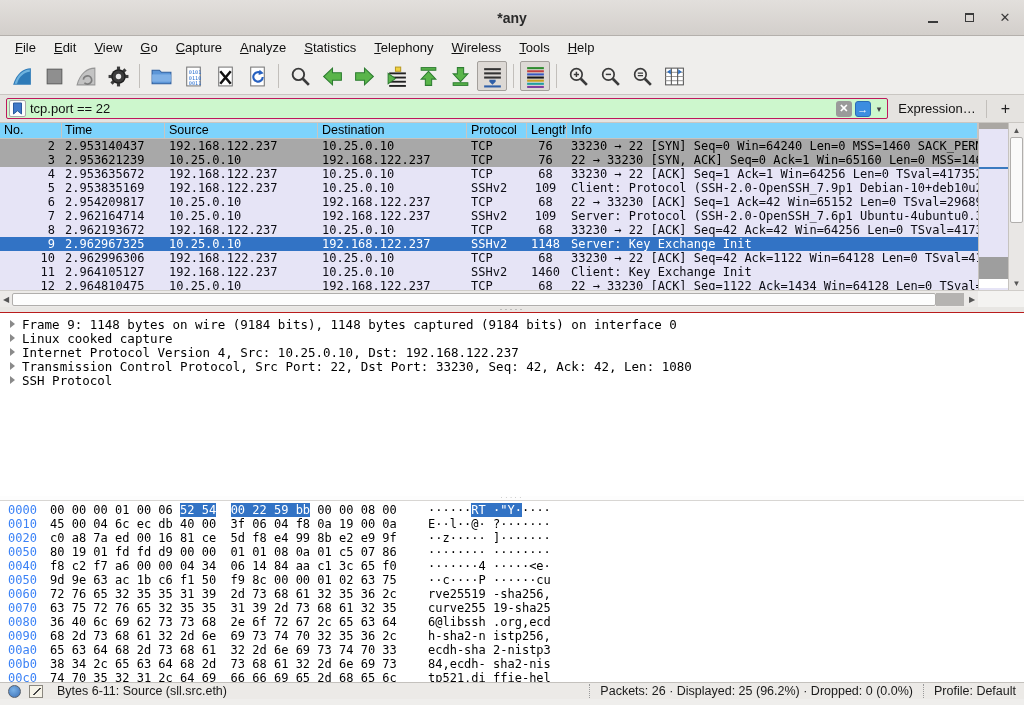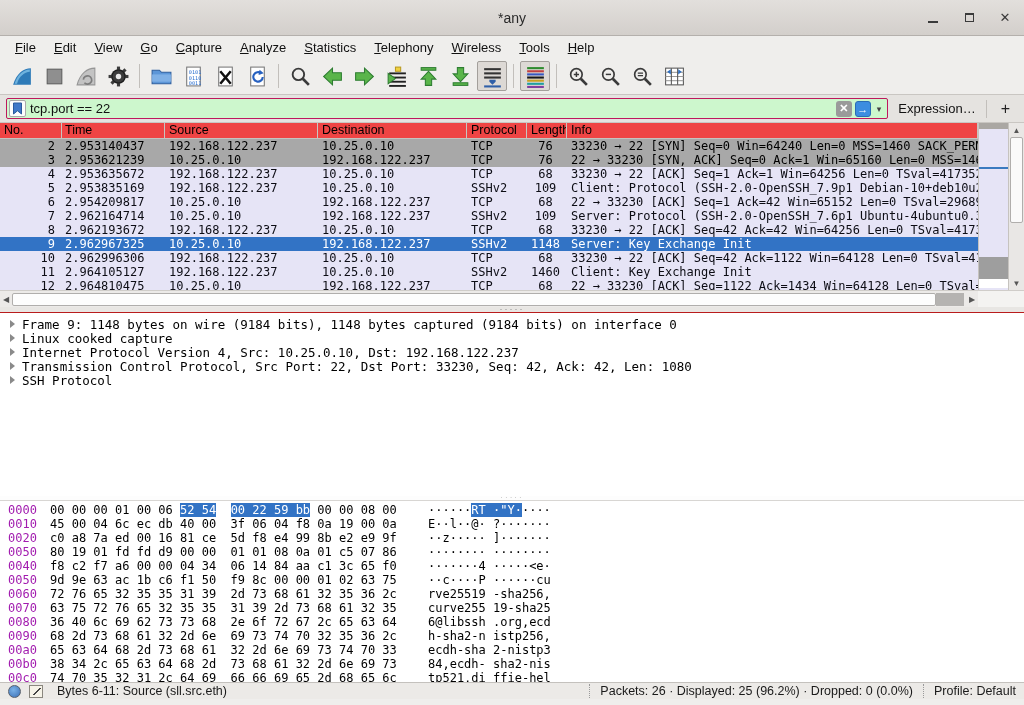--- a/index.html
+++ b/index.html
@@ -3,21 +3,21 @@
 <meta charset="utf-8">
 <style>
   * { margin:0; padding:0; box-sizing:border-box; }
   html,body { width:1024px; height:705px; overflow:hidden; }
   body { font-family:"Liberation Sans", sans-serif; font-size:13px; color:#1a1a1a; background:#efeeec; }
   .mono { font-family:"DejaVu Sans Mono", monospace; }
 
   
   .titlebar { height:36px; background:linear-gradient(#e2dfdc,#d3cfcb); border-bottom:1px solid #b4b0ac;
               display:flex; align-items:center; position:relative; }
-  .title { position:absolute; left:0; right:0; text-align:center; font-size:14px; color:#2a2a2a; }
+  .title { position:absolute; left:0; right:0; text-align:center; font-size:14px; color:#2a2a2a;font-weight:bold; }
   .winbtns { position:absolute; right:8px; display:flex; gap:14px; align-items:center; }
   .wbtn { width:22px; height:22px; display:flex; align-items:center; justify-content:center;
           color:#3a3a3a; font-size:13px; cursor:default; }
   .wbtn .box { width:9px; height:9px; border:1px solid #3a3a3a; border-top-width:2px; }
   .wbtn .min { width:10px; height:2px; background:#3a3a3a; margin-top:8px; }
 
   
   .menubar { height:22px; background:#efeeec; display:flex; align-items:center; padding-left:6px; }
   .menu-item { padding:2px 9px; color:#111; }
   .menu-item u { text-decoration:underline; }
@@ -40,21 +40,21 @@
            color:#fff; font-size:11px; font-weight:bold; margin-left:3px; }
   .clear-btn { background:#9a9a9a; }
   .apply-btn { background:#3c8de0; border:1px solid #2a6cb4; }
   .caret { color:#444; font-size:9px; margin:0 4px 0 6px; }
   .expr { color:#111; padding:0 4px; }
   .fsep { width:1px; height:18px; background:#c2bfbb; }
   .plus { font-size:16px; color:#222; padding:0 8px; }
 
   
   .packet-section { height:184px; background:#fff; display:grid; grid-template-columns:1fr 30px 16px; grid-template-rows:16px 151px 17px; border-top:1px solid #c9c6c2; }
-  .plist-header { grid-column:1; grid-row:1; display:flex; background:#ef4444; border-bottom:1px solid #c6c3bf; font-size:12.5px; overflow:hidden; }
+  .plist-header { grid-column:1; grid-row:1; display:flex; background:#7dd3fc; border-bottom:1px solid #c6c3bf; font-size:12.5px; overflow:hidden; }
   .hcell { border-right:1px solid #c8c5c1; padding:0 4px; white-space:nowrap; overflow:hidden; color:#000; }
   .packet-rows { grid-column:1; grid-row:2; overflow:hidden; background:#fff; }
   .prow { display:flex; height:14px; line-height:14px; font-size:12px; white-space:nowrap; }
   .prow span { overflow:hidden; }
   .prow.gray { background:#a8a8a8; color:#000; }
   .prow.lavender { background:#e6e4f6; color:#0c0c14; }
   .prow.selected { background:#3273c5; color:#fff; }
   .c-no { width:62px; text-align:right; padding-right:7px; flex:none; }
   .c-time { width:103px; padding-left:3px; flex:none; }
   .c-src { width:153px; padding-left:4px; flex:none; }
@@ -87,21 +87,21 @@
   .splitter2 { height:4px; background:#fdfdfd; display:flex; align-items:center; justify-content:center; color:#c2c2c2; font-size:8px; letter-spacing:2px; line-height:0; }
 
   
   .details { height:184px; background:#fff; padding:4px 0 0 6px; overflow:hidden; border-top:1px solid #b91c1c; }
   .drow { display:flex; align-items:center; height:14px; font-size:12.5px; color:#000; white-space:nowrap; }
   .tri { width:0; height:0; border-top:4px solid transparent; border-bottom:4px solid transparent; border-left:5px solid #8a8a8a; margin:0 7px 0 4px; flex:none; }
 
   
   .hexpane { height:182px; background:#fff; border-top:1px solid #d8d6d3; padding:2px 0 0 8px; overflow:hidden; }
   .hexrow { display:flex; height:14px; line-height:14px; font-size:12px; white-space:pre; color:#000; }
-  .hoff { color:#a21caf; width:42px; flex:none; }
+  .hoff { color:#3b82f6; width:42px; flex:none; }
   .hbytes { width:352px; flex:none; }
   .hascii { margin-left:26px; }
   .hl { background:#3273c5; color:#fff; }
 
   
   .statusbar { height:17px; background:#eceae7; border-top:1px solid #c4c1bd; display:flex; align-items:center; padding:0 8px; font-size:12.5px; color:#1a1a1a; }
   .expert-dot { width:13px; height:13px; border-radius:50%; background:radial-gradient(circle at 40% 35%, #7ab2e8, #3a6fb5); border:1px solid #56606e; margin-right:8px; flex:none; }
   .note-icon { width:14px; height:13px; background:#f6f3e8; border:1px solid #8a877f; position:relative; margin-right:14px; flex:none; }
   .note-icon::after { content:""; position:absolute; left:2px; top:2px; width:9px; height:7px;
       background:linear-gradient(135deg, transparent 45%, #444 45%, #444 60%, transparent 60%); }

